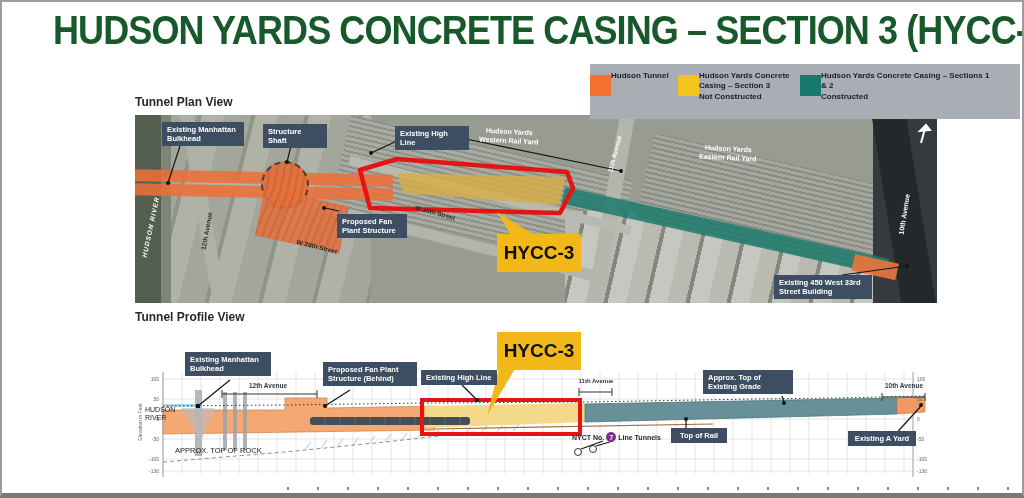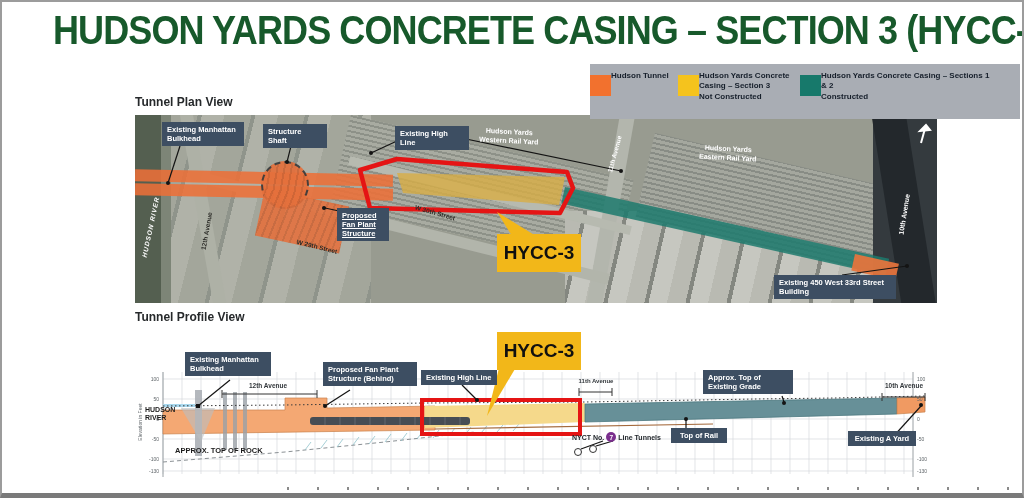--- a/index.html
+++ b/index.html
@@ -61,21 +61,21 @@
   .lbl{background:#3d4e62;color:#fff;font-size:7.5px;font-weight:bold;line-height:1.2;
        padding:3px 5px;z-index:7;box-sizing:border-box;}
   .callout{background:#f2b719;color:#101010;font-weight:bold;font-size:19px;
        display:flex;align-items:center;justify-content:center;z-index:7;}
   
   .profile{position:absolute;left:133px;top:322px;width:802px;height:176px;}
   .profile>*{position:absolute;}
   .ax{font-size:5px;color:#5f6569;width:16px;text-align:right;z-index:6;}
   .axr{text-align:left;}
   .tinyrot{font-size:5px;color:#5f6569;transform:rotate(-90deg);white-space:nowrap;}
-  .ptext{font-weight:bold;color:#1c1c1c;z-index:6;}
+  .ptext{font-weight:normal;color:#1c1c1c;z-index:6;}
   .avetxt{font-size:6.5px;font-weight:bold;color:#33383c;text-align:center;z-index:6;}
   .nyct{display:flex;align-items:center;gap:2px;font-size:7px;font-weight:bold;color:#24292e;z-index:6;}
   .badge7{width:10px;height:10px;border-radius:50%;background:#7b2f8e;color:#fff;
           font-size:6.5px;font-weight:bold;display:flex;align-items:center;justify-content:center;flex:none;}
   .strip{position:absolute;left:285px;top:485px;width:730px;height:3px;
          background:repeating-linear-gradient(90deg,#8a8a8a 0 2px,transparent 2px 30px);}
 </style>
 </head>
 <body>
 
@@ -149,22 +149,22 @@
       </g>
       <g stroke="#ffffff" stroke-width="2" fill="none">
         <line x1="786" y1="28" x2="791" y2="10"></line>
         <polygon points="791,10 785,16 795,15" fill="#ffffff"></polygon>
       </g>
     </svg>
 
     <div class="lbl" style="left:27px;top:7px;width:82px;">Existing Manhattan Bulkhead</div>
     <div class="lbl" style="left:128px;top:9px;width:64px;">Structure Shaft</div>
     <div class="lbl" style="left:260px;top:11px;width:74px;">Existing High Line</div>
-    <div class="lbl" style="left:202px;top:93px;width:52px;text-decoration:underline;">Proposed Fan Plant Structure</div>
-    <div class="lbl" style="left:639px;top:160px;width:122px;">Existing 450 West 33rd Street Building</div>
+    <div class="lbl" style="left:202px;top:99px;width:70px;">Proposed Fan Plant Structure</div>
+    <div class="lbl" style="left:639px;top:160px;width:98px;">Existing 450 West 33rd Street Building</div>
 
     <div class="callout" style="left:362px;top:119px;width:84px;height:38px;">HYCC-3</div>
 
     <div class="mt" style="left:340px;top:13px;width:68px;font-size:7px;transform:rotate(3deg);">Hudson Yards Western Rail Yard</div>
     <div class="mt" style="left:560px;top:30px;width:66px;font-size:7px;transform:rotate(3deg);">Hudson Yards Eastern Rail Yard</div>
     <div class="mt" style="left:-24px;top:108px;width:80px;font-size:6.5px;font-style:italic;transform:rotate(-78deg);letter-spacing:1px;">HUDSON RIVER</div>
     <div class="mt mt-dark" style="left:42px;top:112px;width:60px;font-size:6.5px;transform:rotate(-80deg);">12th Avenue</div>
     <div class="mt" style="left:450px;top:35px;width:60px;font-size:6.5px;transform:rotate(-75deg);">11th Avenue</div>
     <div class="mt" style="left:740px;top:95px;width:60px;font-size:7px;transform:rotate(-81deg);">10th Avenue</div>
     <div class="mt mt-dark" style="left:150px;top:128px;width:64px;font-size:6.5px;transform:rotate(14deg);">W 29th Street</div>

